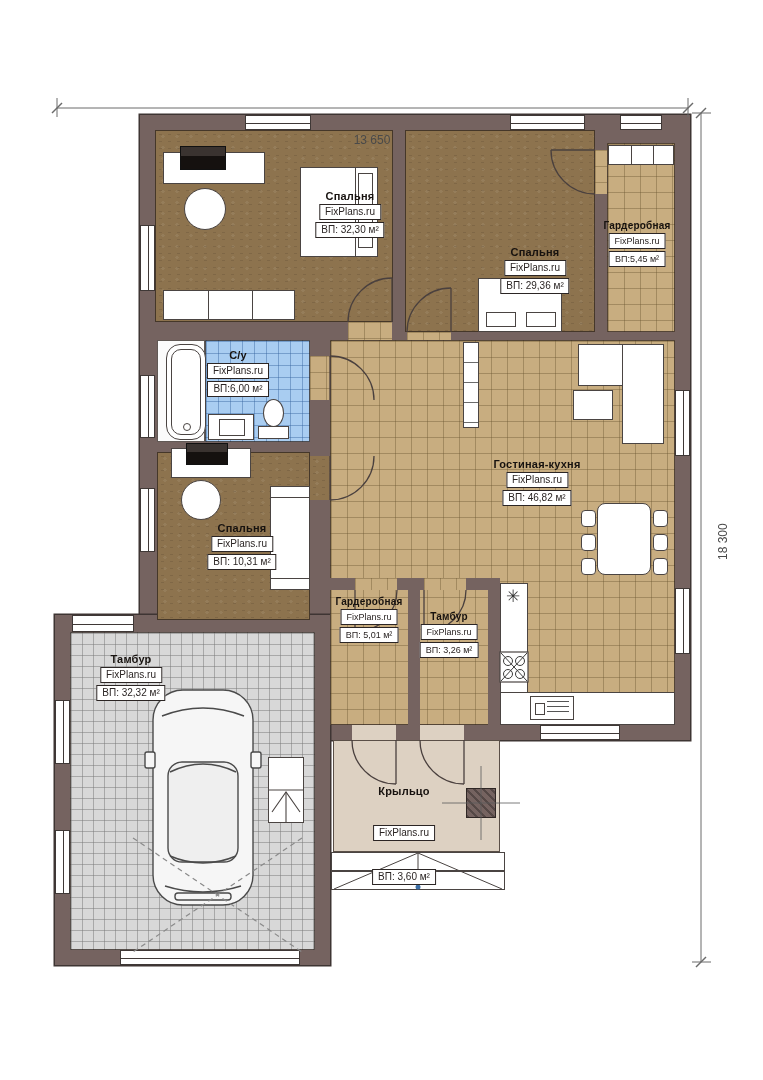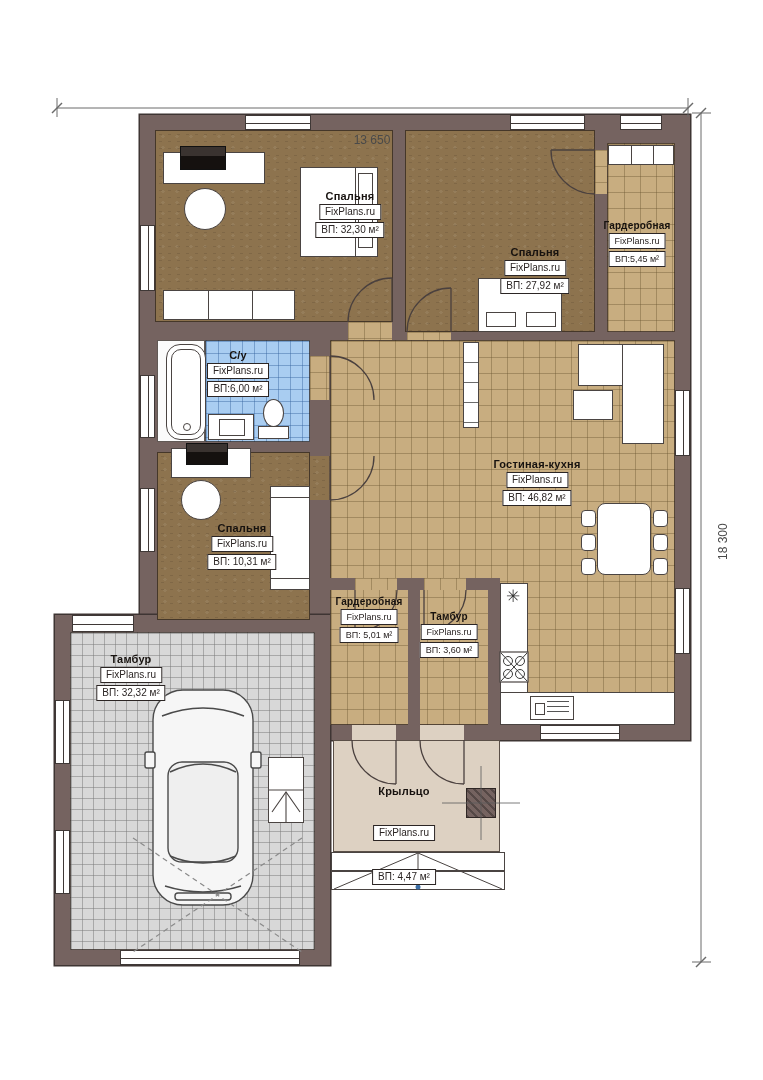--- a/index.html
+++ b/index.html
@@ -245,21 +245,21 @@
   <div class="dim-text" style="left:716px;top:560px;transform:rotate(-90deg);transform-origin:0 0;">18 300</div>
 
   <div class="room-label" style="left:350px;top:190px;">
     <div class="room-name">Спальня</div>
     <div class="room-box">FixPlans.ru</div>
     <div class="room-box">ВП: 32,30 м²</div>
   </div>
   <div class="room-label" style="left:535px;top:246px;">
     <div class="room-name">Спальня</div>
     <div class="room-box">FixPlans.ru</div>
-    <div class="room-box">ВП: 27,92 м²</div>
+    <div class="room-box">ВП: 29,36 м²</div>
   </div>
   <div class="room-label" style="left:637px;top:220px;">
     <div class="room-name" style="font-size:10px;">Гардеробная</div>
     <div class="room-box" style="font-size:9px;">FixPlans.ru</div>
     <div class="room-box" style="font-size:9px;">ВП:5,45 м²</div>
   </div>
   <div class="room-label" style="left:238px;top:349px;">
     <div class="room-name">С/у</div>
     <div class="room-box">FixPlans.ru</div>
     <div class="room-box">ВП:6,00 м²</div>
@@ -275,26 +275,26 @@
     <div class="room-box">ВП: 46,82 м²</div>
   </div>
   <div class="room-label" style="left:369px;top:596px;">
     <div class="room-name" style="font-size:10px;">Гардеробная</div>
     <div class="room-box" style="font-size:9px;">FixPlans.ru</div>
     <div class="room-box" style="font-size:9px;">ВП: 5,01 м²</div>
   </div>
   <div class="room-label" style="left:449px;top:611px;">
     <div class="room-name" style="font-size:10px;">Тамбур</div>
     <div class="room-box" style="font-size:9px;">FixPlans.ru</div>
-    <div class="room-box" style="font-size:9px;">ВП: 3,60 м²</div>
+    <div class="room-box" style="font-size:9px;">ВП: 3,26 м²</div>
   </div>
   <div class="room-label" style="left:131px;top:653px;">
     <div class="room-name">Тамбур</div>
     <div class="room-box">FixPlans.ru</div>
     <div class="room-box">ВП: 32,32 м²</div>
   </div>
   <div class="room-label" style="left:404px;top:785px;gap:28px;">
     <div class="room-name">Крыльцо</div>
     <div class="room-box">FixPlans.ru</div>
-    <div class="room-box">ВП: 4,47 м²</div>
+    <div class="room-box">ВП: 3,60 м²</div>
   </div>
 
 </div>
 
 </body></html>

